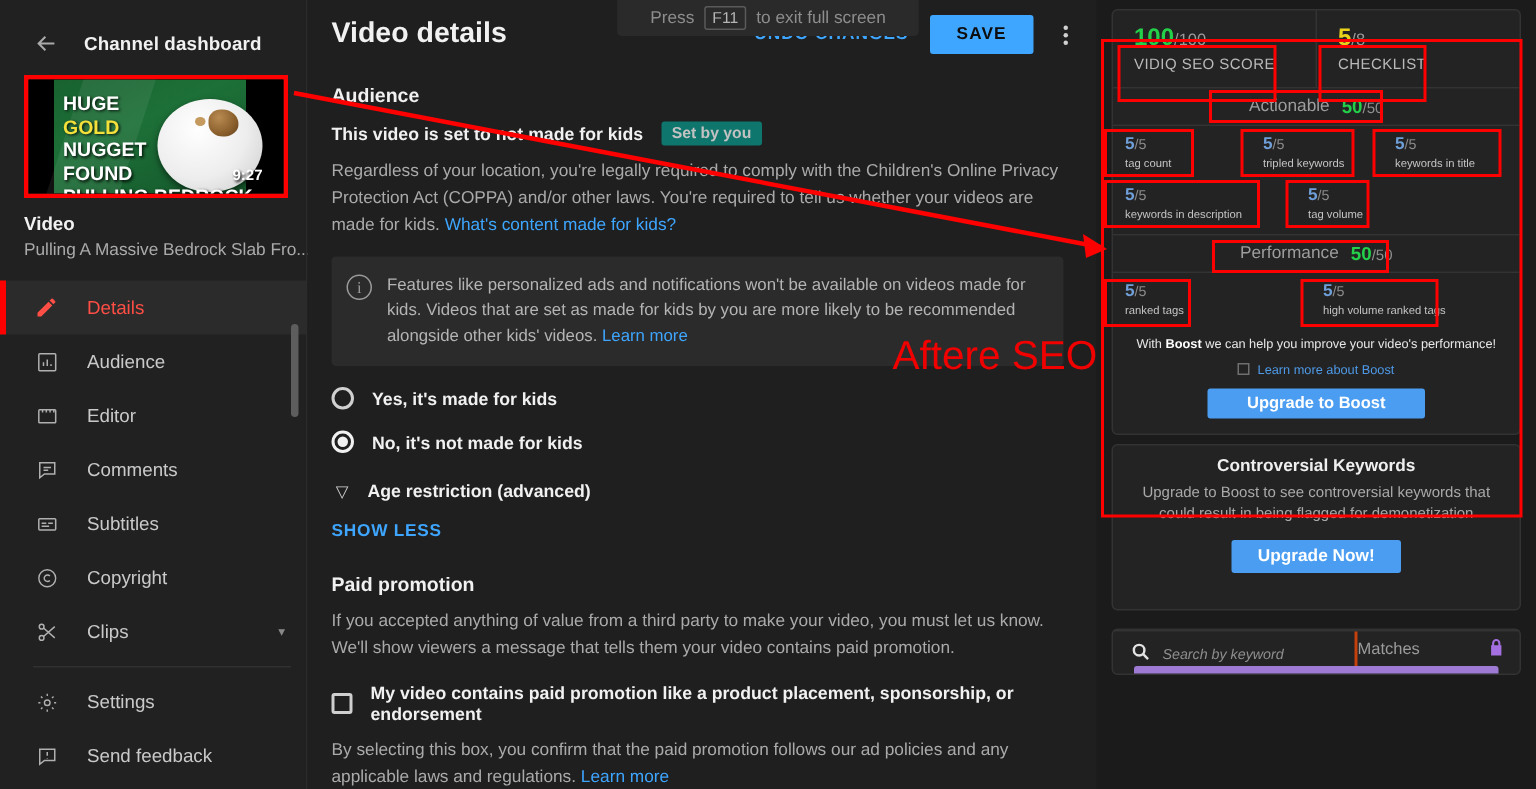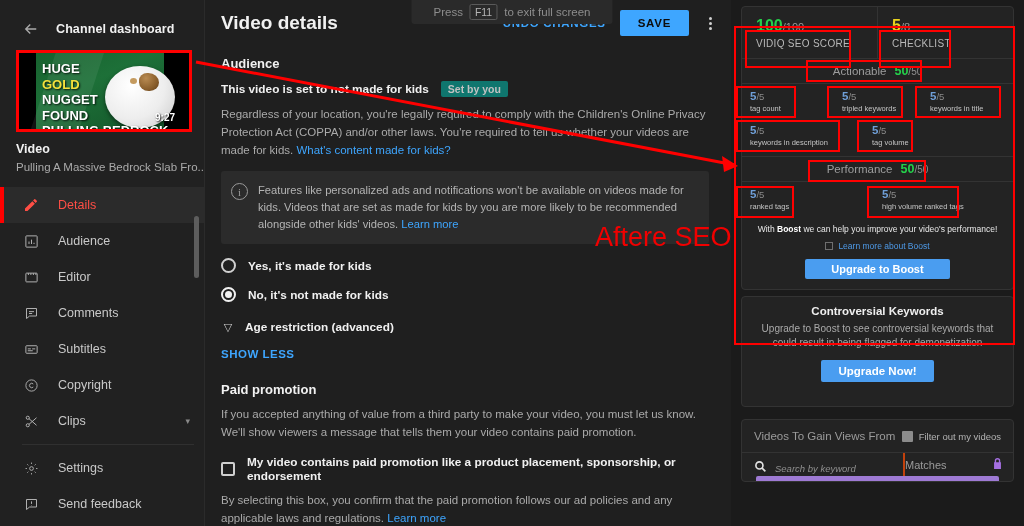--- a/index.html
+++ b/index.html
@@ -499,27 +499,20 @@
       <button class="btn-blue">Upgrade to Boost</button>
     </div>
 
     <div class="ck-card">
       <div class="ck-title">Controversial Keywords</div>
       <div class="ck-body">Upgrade to Boost to see controversial keywords that could result in being flagged for demonetization</div>
       <button class="btn-now">Upgrade Now!</button>
     </div>
 
     <div class="gv-card">
-      <div class="gv-head">
-        <span class="gv-title">Videos To Gain Views From</span>
-        <span class="gv-filter">
-          <span class="gv-cbox"></span>
-          <span class="gv-ftxt">Filter out my videos</span>
-        </span>
-      </div>
       <div class="gv-srow">
         <div class="gv-search">
           <span class="gv-sicon">
             <svg width="13" height="13" viewBox="0 0 24 24" fill="none" stroke="currentColor" stroke-width="3">
                 <circle cx="10" cy="10" r="6.5"></circle>
                 <path d="M15 15l6 6"></path>
               </svg>
           </span>
           <span class="gv-sph">Search by keyword</span>
         </div>

